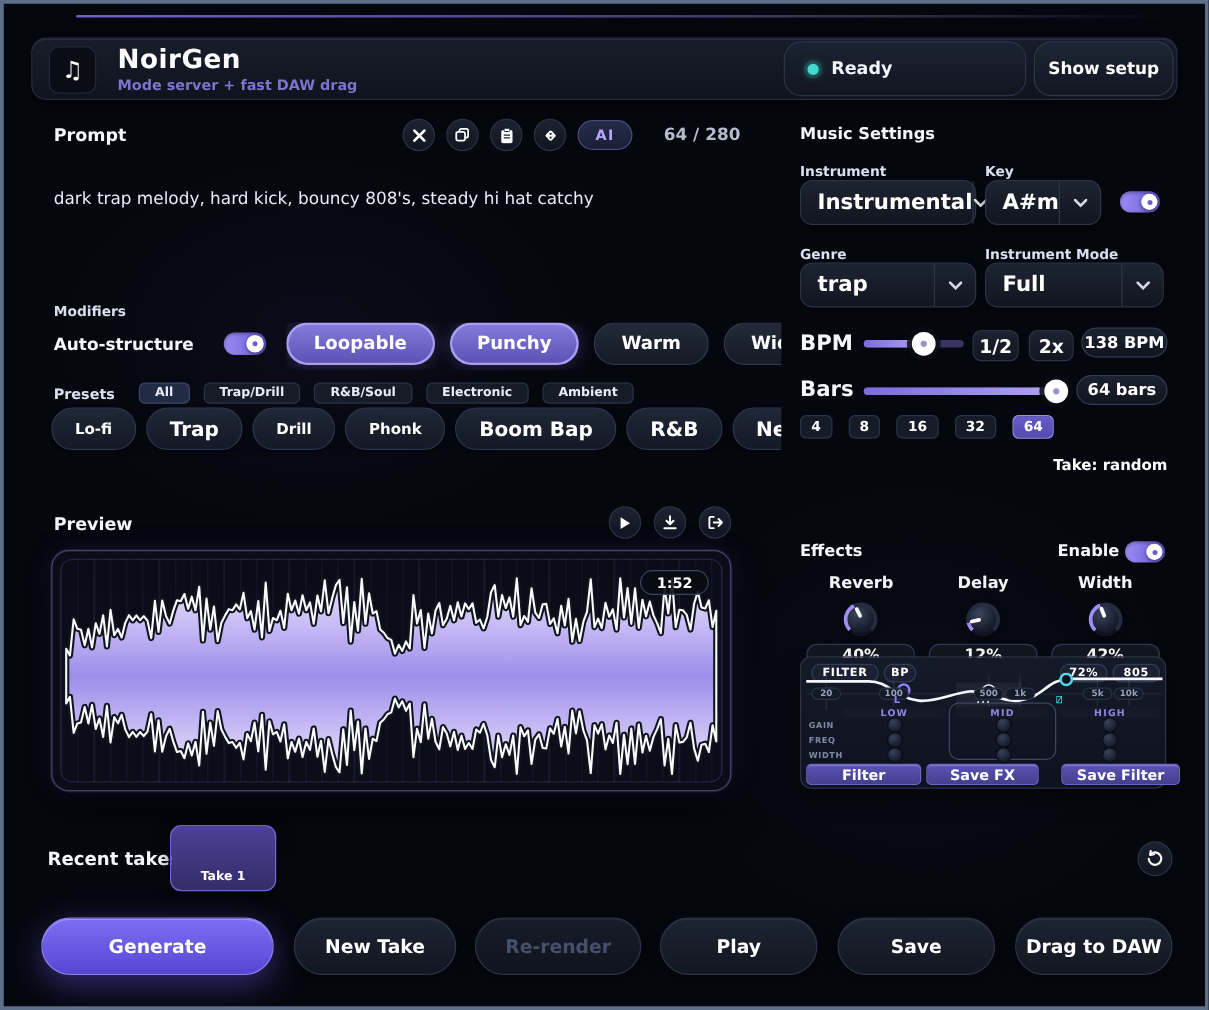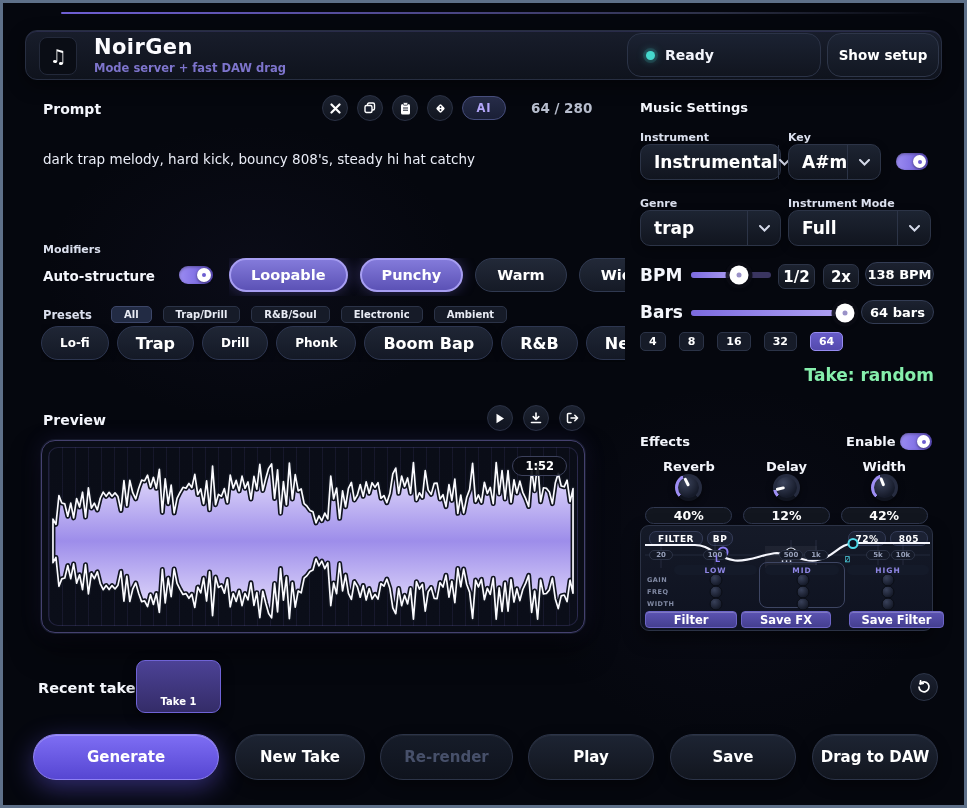--- a/index.html
+++ b/index.html
@@ -128,26 +128,26 @@
     border:1px solid #2c3447;display:flex;align-items:center;justify-content:center;
     font-size:15px;font-weight:bold;color:#fff;cursor:pointer;}
   .val-badge{position:absolute;height:24px;border-radius:12px;background:linear-gradient(180deg,#1c2230,#10141e);
     border:1px solid #333c54;display:flex;align-items:center;justify-content:center;
     font-size:13px;font-weight:bold;color:#fff;}
   .bar-opts{position:absolute;left:637px;top:329px;display:flex;gap:13px;}
   .bar-chip{min-width:23px;height:19px;border-radius:5px;padding:0 8px;display:flex;align-items:center;justify-content:center;
     font-size:11px;font-weight:bold;color:#fff;cursor:pointer;
     background:#161b28;border:1px solid #2b3347;}
   .bar-chip.active{background:linear-gradient(180deg,#675cc8,#544aae);border:1px solid #968cf0;}
-  .take-info{position:absolute;left:700px;top:362px;width:231px;text-align:right;font-size:17px;font-weight:bold;color:#86efac;}
+  .take-info{position:absolute;left:700px;top:362px;width:231px;text-align:right;font-size:12px;font-weight:bold;color:#ffffff;}
 
   
   .knob-row{position:absolute;left:637px;top:456px;width:293px;display:flex;}
   .knob-group{flex:1;display:flex;flex-direction:column;align-items:center;}
-  .knob-name{font-size:13px;font-weight:bold;color:#f3f5fb;margin-bottom:0;}
+  .knob-name{font-size:13px;font-weight:bold;color:#f3f5fb;margin-bottom:8px;}
   .knob{position:relative;width:27px;height:27px;border-radius:50%;cursor:pointer;
     box-shadow:0 2px 6px rgba(0,0,0,.5);}
   .knob .face{position:absolute;inset:3px;border-radius:50%;
     background:radial-gradient(circle at 35% 28%,#3c445c,#161b2a 70%);}
   .knob .ptr{position:absolute;left:50%;top:3px;width:2.5px;height:9px;border-radius:2px;background:#fff;
     transform-origin:50% 10.5px;margin-left:-1.25px;}
   .knob-val{margin-top:6px;width:87px;height:17px;border-radius:9px;background:#12161f;border:1px solid #303850;
     display:flex;align-items:center;justify-content:center;font-size:12.5px;font-weight:bold;color:#fff;}
 
   

